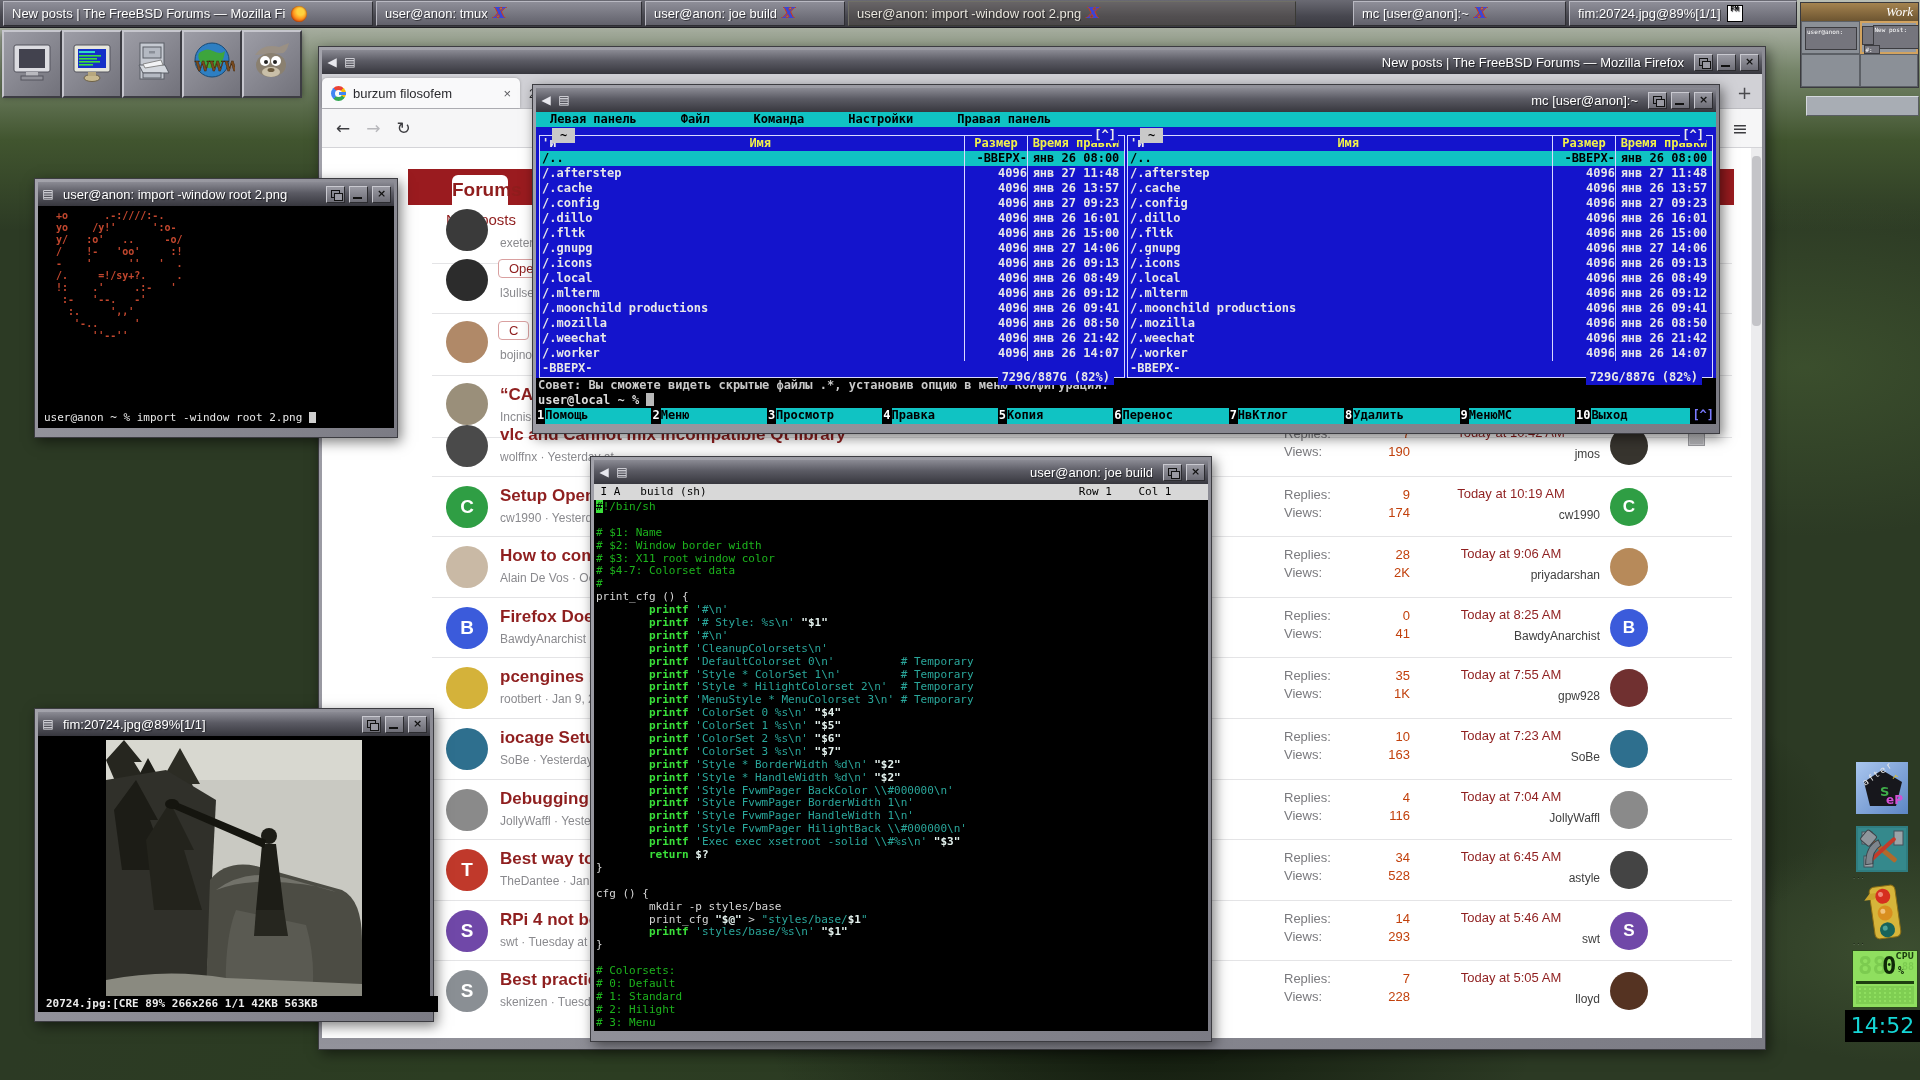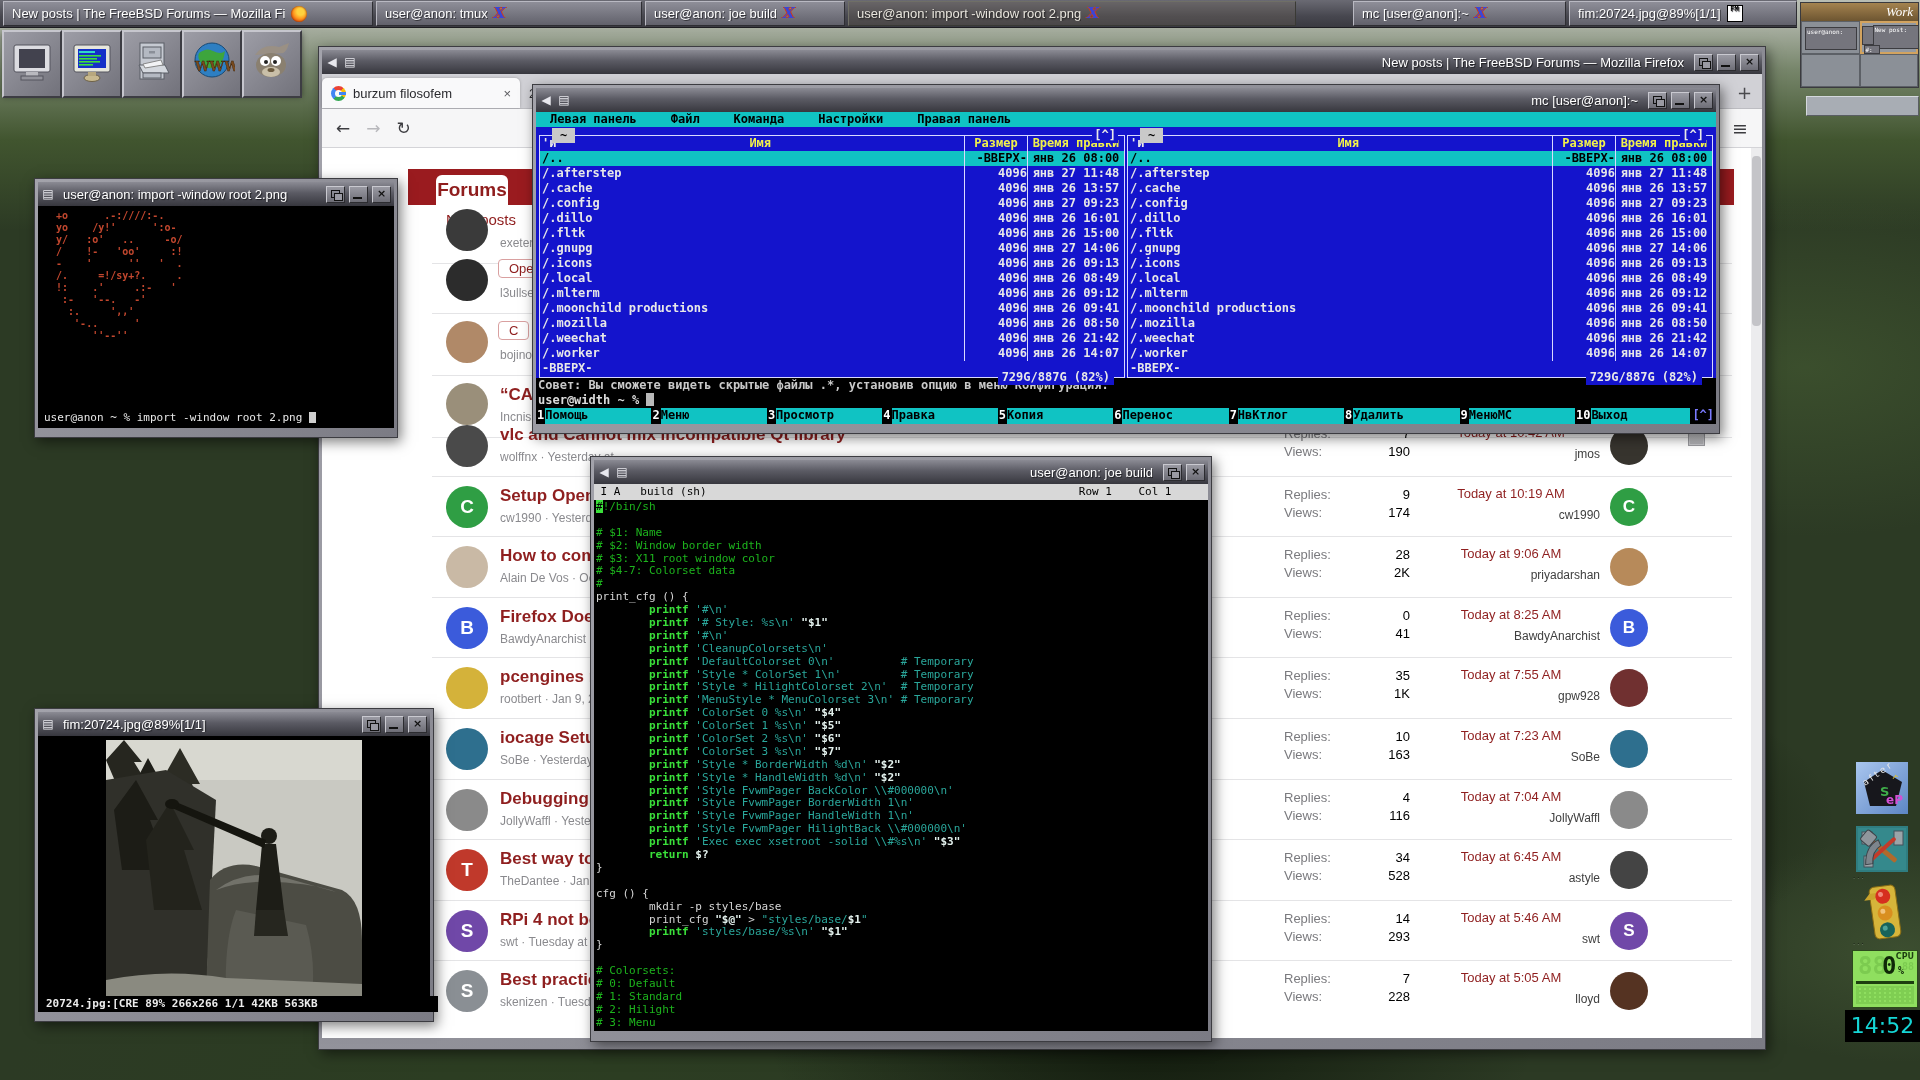--- a/index.html
+++ b/index.html
@@ -69,43 +69,43 @@
   .gfav::after{content:"";position:absolute;left:4px;top:4px;width:7px;height:7px;border-radius:50%;background:#f9f9fa;}
   .gfav::before{content:"";position:absolute;right:0px;top:6px;width:7px;height:3px;background:#4285f4;z-index:1;}
   .tabclose{color:#5a5a5e;font-size:13px;margin-left:auto;}
   .newtab{position:absolute;right:10px;bottom:6px;color:#4a4a4e;font:18px/18px "DejaVu Sans",sans-serif;}
   .navbar{height:38px;background:#f6f6f7;border-bottom:1px solid #d4d4d8;display:flex;align-items:center;gap:16px;padding:0 14px;position:relative;}
   .navico{font:17px "DejaVu Sans",sans-serif;color:#3c3c40;}
   .navico.dis{color:#b8b8bc;}
   .hamb{position:absolute;right:14px;color:#3c3c40;font:19px "DejaVu Sans",sans-serif;}
   .ffcontent{position:relative;flex:1;background:#fff;overflow:hidden;font-family:"Liberation Sans",sans-serif;}
   .masthead{position:absolute;left:86px;top:21px;width:1326px;height:36px;background:#9a1b1f;}
-  .forums-tab{position:absolute;left:114px;top:27px;width:72px;height:30px;background:#fff;border-radius:6px 6px 0 0;
+  .forums-tab{position:absolute;left:130px;top:27px;width:56px;height:30px;background:#fff;border-radius:6px 6px 0 0;
     color:#8f1d1d;font:bold 19px/30px "Liberation Sans",sans-serif;text-align:center;}
   .ffnavlinks{position:absolute;left:124px;top:63px;color:#8f1d1d;font:15px "Liberation Sans",sans-serif;display:flex;gap:22px;white-space:nowrap;}
   .thread-sep{position:absolute;left:110px;right:30px;height:1px;background:#e4e4e6;}
   .trow{position:absolute;left:0;width:1432px;height:60px;}
   .av{position:absolute;border-radius:50%;color:#fff;text-align:center;font-weight:bold;}
   .t-title{position:absolute;left:178px;top:8px;font:bold 17px "Liberation Sans",sans-serif;color:#8f1f1f;white-space:nowrap;}
   .t-meta{position:absolute;left:178px;top:33px;font:12px "Liberation Sans",sans-serif;color:#8a8a8e;white-space:nowrap;}
   .t-stats{position:absolute;left:962px;top:8px;width:126px;font:13px "Liberation Sans",sans-serif;color:#7a7a7e;}
   .t-stats .srow{display:flex;justify-content:space-between;line-height:18px;}
-  .t-stats .sval{color:#000000;}
+  .t-stats .sval{color:#c2410c;}
   .t-date{position:absolute;left:1100px;top:8px;width:178px;text-align:center;font:13px "Liberation Sans",sans-serif;color:#8f1f1f;white-space:nowrap;}
   .t-user{position:absolute;left:1100px;top:30px;width:178px;text-align:right;font:12px "Liberation Sans",sans-serif;color:#404040;white-space:nowrap;}
   .t-badge{position:absolute;left:1366px;top:12px;width:15px;height:15px;border:1px solid #9a9a9e;
     background:linear-gradient(#d8d8da,#ababaf);box-shadow:inset 0 0 0 1px #c5c5c8;}
   .pill{position:absolute;left:176px;top:6px;padding:1px 10px;border:1px solid #d9a0a0;border-radius:4px;
     color:#8f1d1d;font:13px "Liberation Sans",sans-serif;background:#fff;}
   .ffscroll{position:absolute;right:0;top:0;width:11px;height:100%;background:#ececee;}
   .ffscroll .thumb{position:absolute;left:1px;top:8px;width:9px;height:170px;background:#c4c4c8;border-radius:4px;}
   
   .win-mc{left:532px;top:84px;width:1180px;height:342px;z-index:20;}
   .mc-term{height:312px;background:#000;padding:0;font:bold 12px/15px "DejaVu Sans Mono",monospace;color:#e8e8e8;overflow:hidden;}
-  .mc-menu{height:15px;background:#10c3c3;color:#000;display:flex;gap:34px;padding-left:14px;white-space:pre;}
+  .mc-menu{height:15px;background:#10c3c3;color:#000;display:flex;gap:44px;padding-left:14px;white-space:pre;}
   .mc-panels{display:flex;background:#1414cc;padding:8px 2px 0 2px;}
   .mc-panel{flex:1;position:relative;border:1px solid #d9d9ff;margin:0 1px;height:241px;}
   .mc-dirtab{position:absolute;top:-8px;left:12px;background:#c9c9c9;color:#000;padding:0 8px;z-index:2;}
   .mc-hist{position:absolute;top:-8px;right:6px;background:#1414cc;color:#e8e8e8;padding:0 2px;z-index:2;}
   .mc-row{display:flex;height:15px;overflow:hidden;}
   .mc-row .c-name{flex:1;padding-left:2px;white-space:pre;overflow:hidden;}
   .mc-row .c-size{width:62px;text-align:right;border-left:1px solid #d9d9ff;white-space:pre;}
   .mc-row .c-time{width:96px;text-align:center;border-left:1px solid #d9d9ff;white-space:pre;}
   .mc-row.hdr .c-name{color:#f2f24a;display:flex;}
   .mc-row.hdr .hdr-center{flex:1;text-align:center;color:#f2f24a;}
@@ -704,21 +704,21 @@
             <div class="mc-row">
               <div class="c-name">/.worker</div>
               <div class="c-size">4096</div>
               <div class="c-time">янв 26 14:07</div>
             </div>
             <div class="mc-ministat">-ВВЕРХ-</div>
             <div class="mc-usage">729G/887G (82%)</div>
           </div>
       </div>
       <div class="mc-hint">Совет: Вы сможете видеть скрытые файлы .*, установив опцию в меню Конфигурация.</div>
-      <div class="mc-prompt"><span>user@width ~ % </span><span class="mc-cursor"></span></div>
+      <div class="mc-prompt"><span>user@local ~ % </span><span class="mc-cursor"></span></div>
       <div class="mc-fkeys" id="mc-fkeys">
           <div class="fkey">
             <span class="fn">1</span>
             <span class="fl">Помощь</span>
           </div>
           <div class="fkey">
             <span class="fn">2</span>
             <span class="fl">Меню</span>
           </div>
           <div class="fkey">

